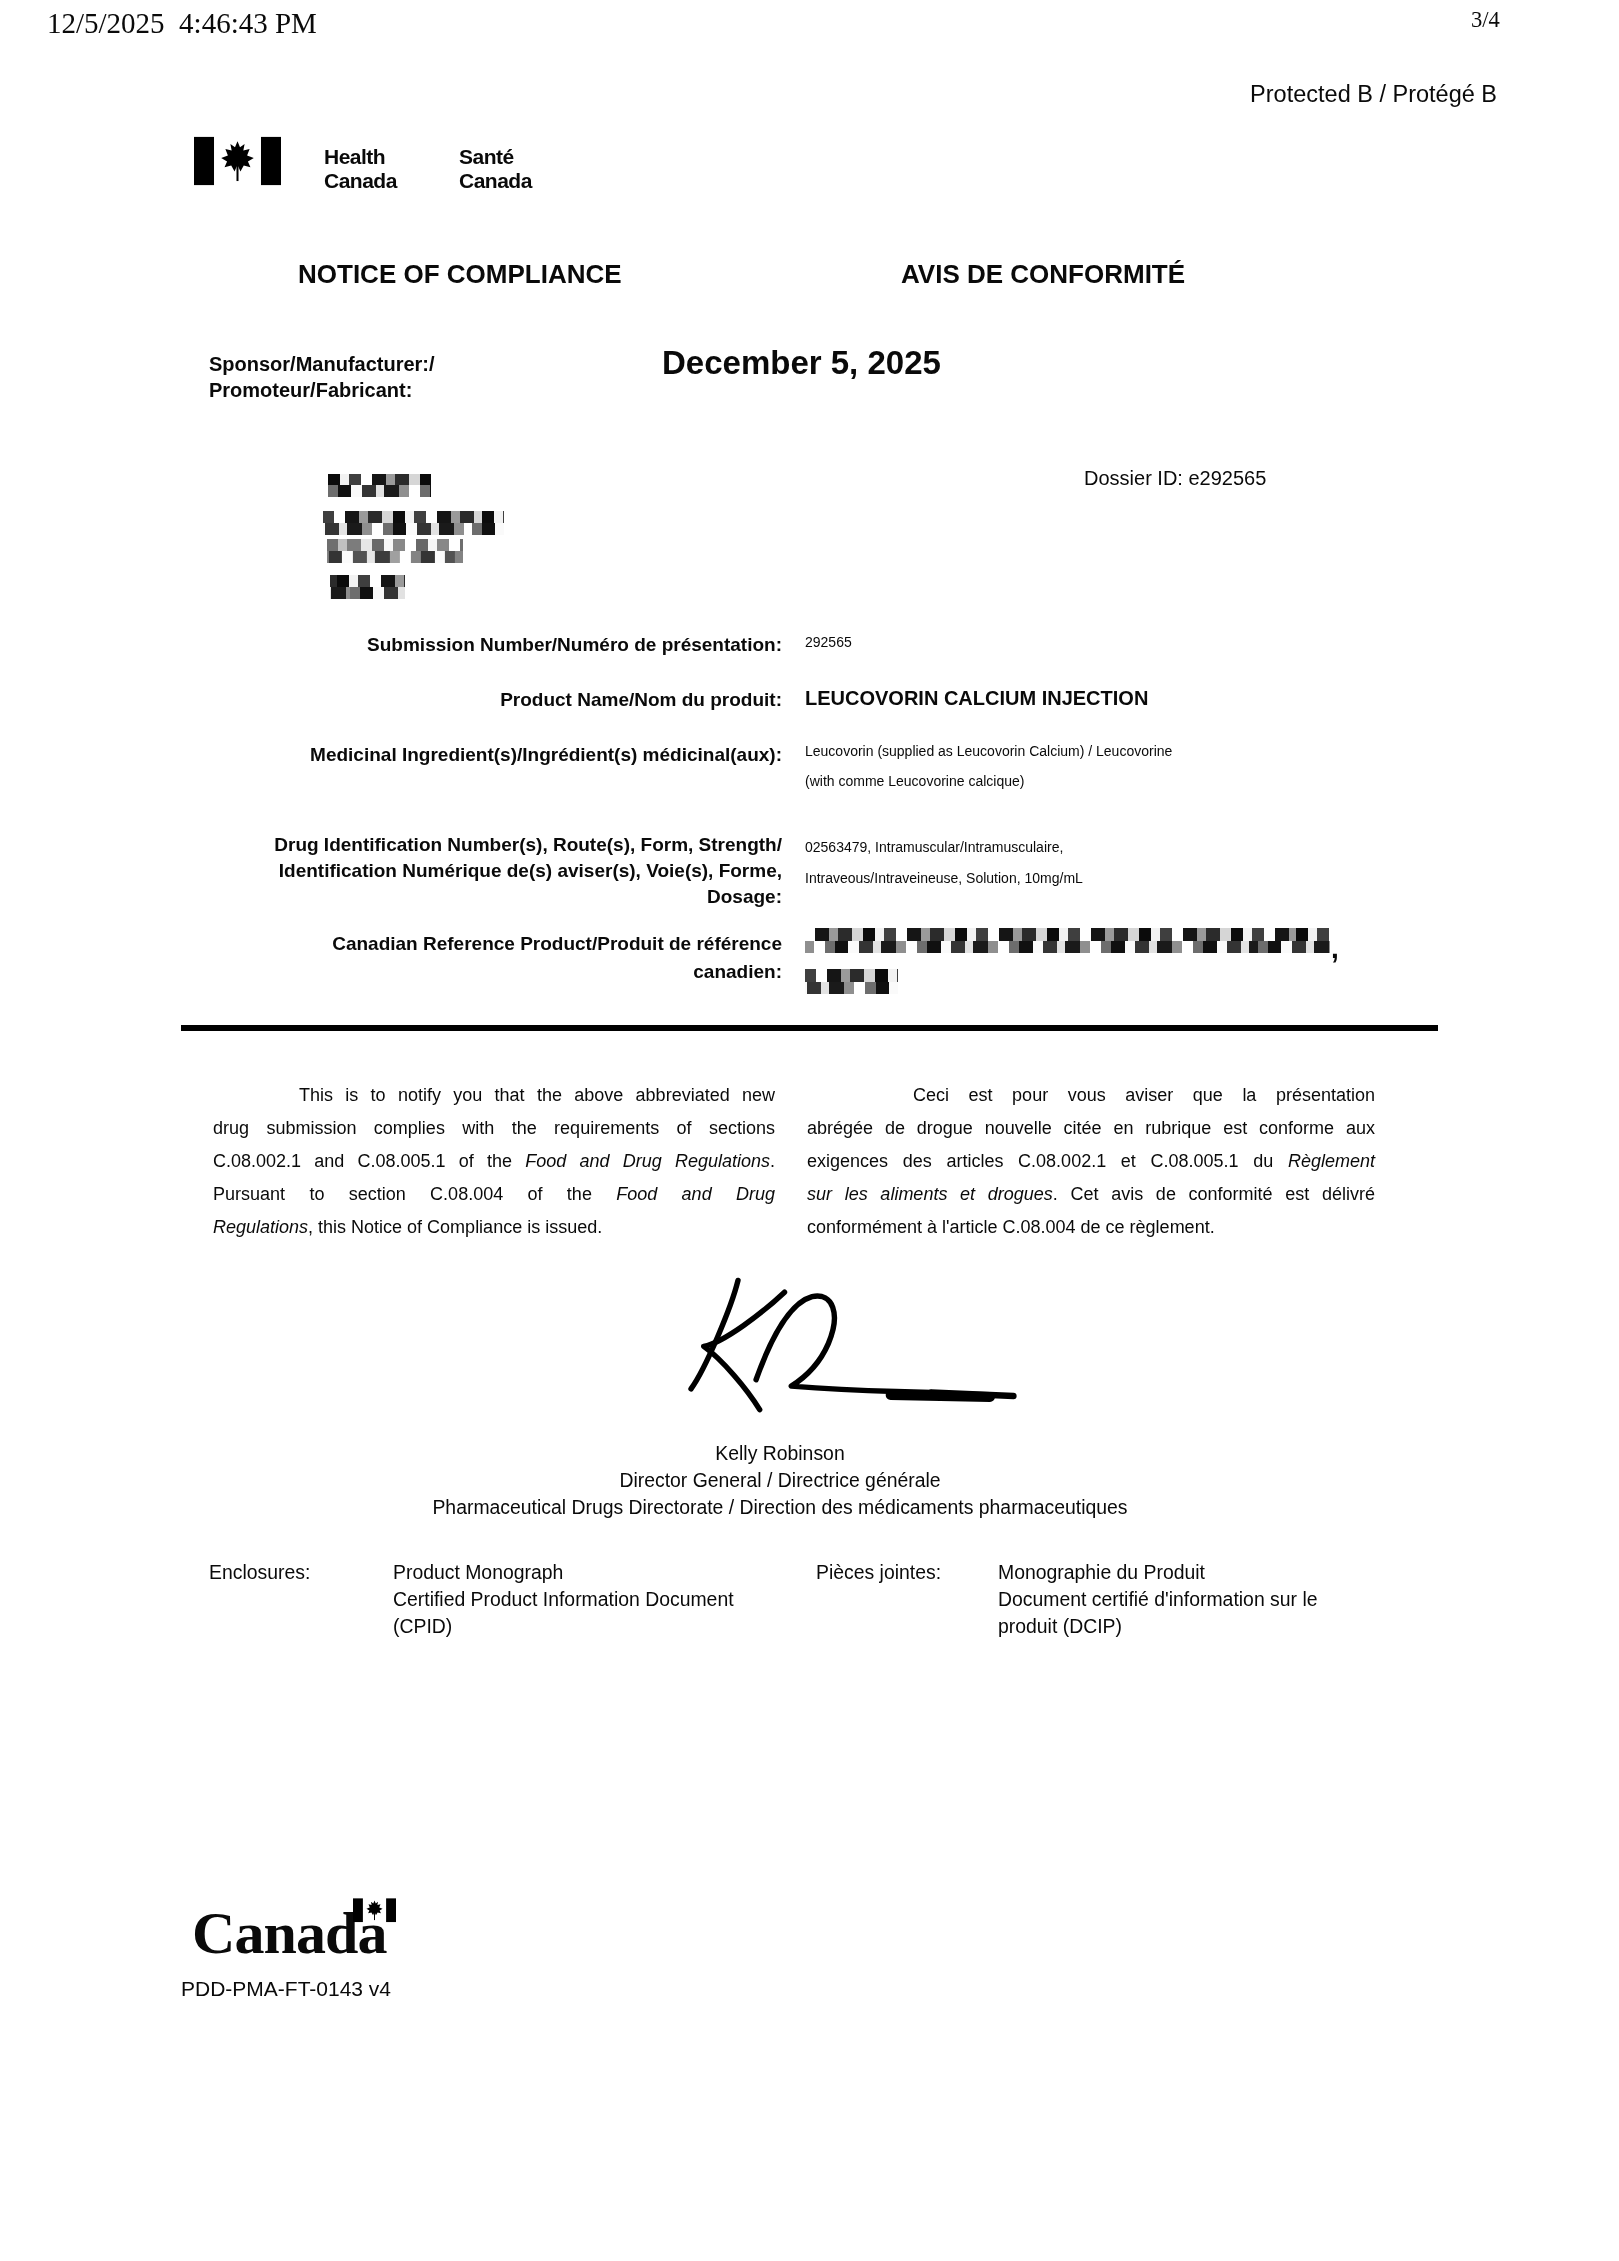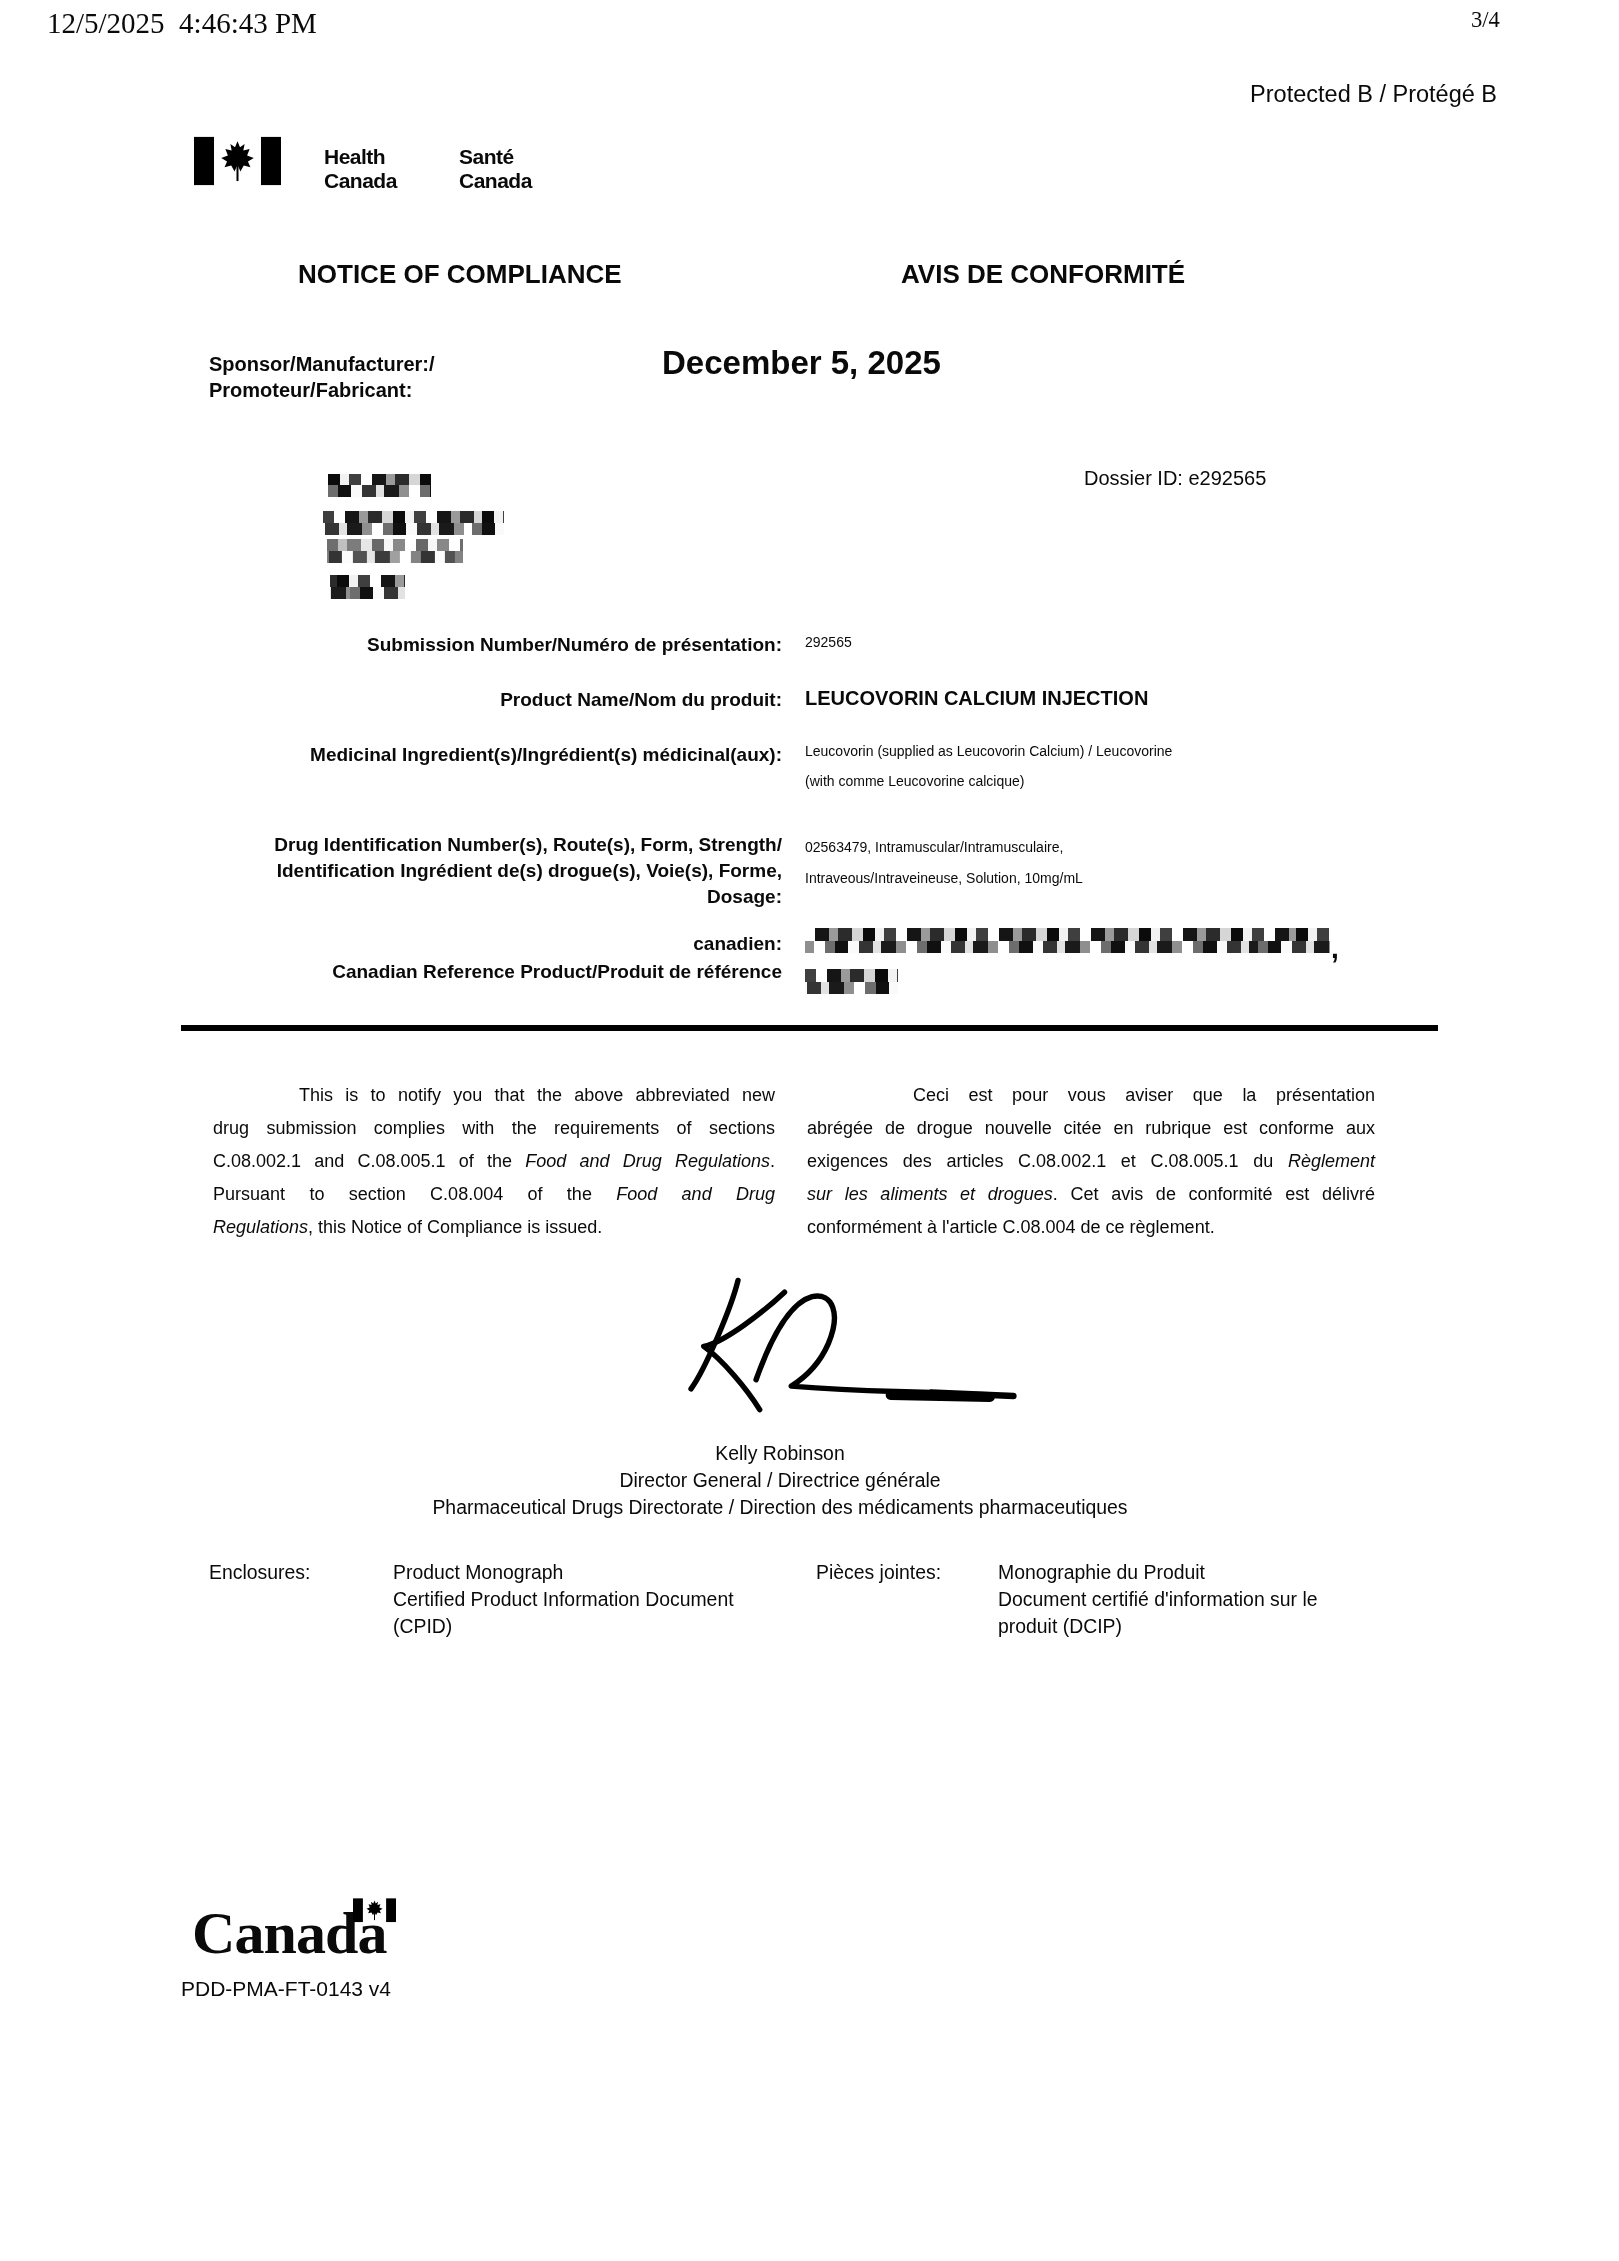--- a/index.html
+++ b/index.html
@@ -149,29 +149,29 @@
 
   <div class="abs flabel" style="top:687px;">Product Name/Nom du produit:</div>
   <div class="abs fvalue b" style="top:687px; font-size:20px;">LEUCOVORIN CALCIUM INJECTION</div>
 
   <div class="abs flabel" style="top:742px;">Medicinal Ingredient(s)/Ingrédient(s) médicinal(aux):</div>
   <div class="abs fvalue" style="top:743px;">Leucovorin (supplied as Leucovorin Calcium) / Leucovorine</div>
   <div class="abs fvalue" style="top:773px;">(with comme Leucovorine calcique)</div>
 
   <div class="abs flabel" style="top:832px;">
     <div>Drug Identification Number(s), Route(s), Form, Strength/</div>
-    <div>Identification Ingrédient de(s) drogue(s), Voie(s), Forme,</div>
+    <div>Identification Numérique de(s) aviser(s), Voie(s), Forme,</div>
     <div>Dosage:</div>
   </div>
   <div class="abs fvalue" style="top:839px;">02563479, Intramuscular/Intramusculaire,</div>
   <div class="abs fvalue" style="top:870px;">Intraveous/Intraveineuse, Solution, 10mg/mL</div>
 
   <div class="abs flabel lbl-crp" style="top:930px;">
+    <div>Canadian Reference Product/Produit de référence</div>
     <div>canadien:</div>
-    <div>Canadian Reference Product/Produit de référence</div>
   </div>
   <div class="pix v5" style="left:805px; top:928px; width:525px; height:25px;">
       <i class="r1"></i>
       <i class="r2"></i>
     </div>
   <div class="abs crp-comma">,</div>
   <div class="pix v2" style="left:805px; top:969px; width:93px; height:25px;">
       <i class="r1"></i>
       <i class="r2"></i>
     </div>

